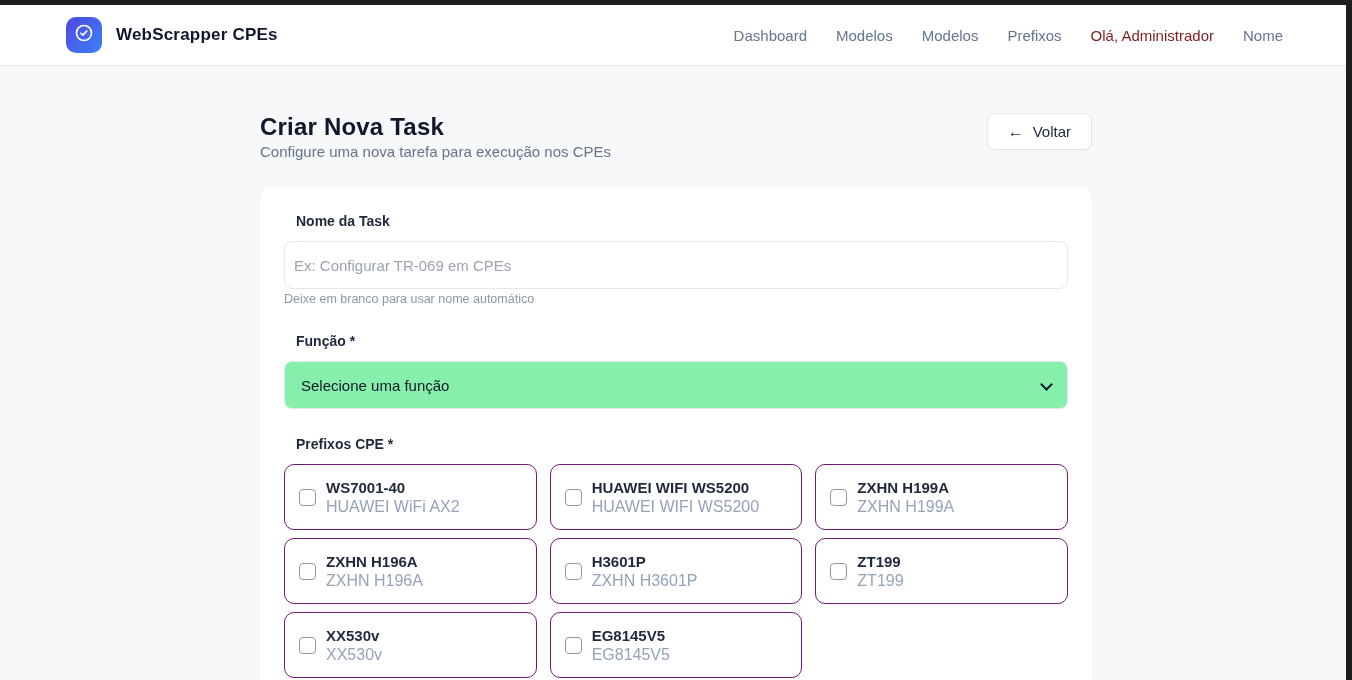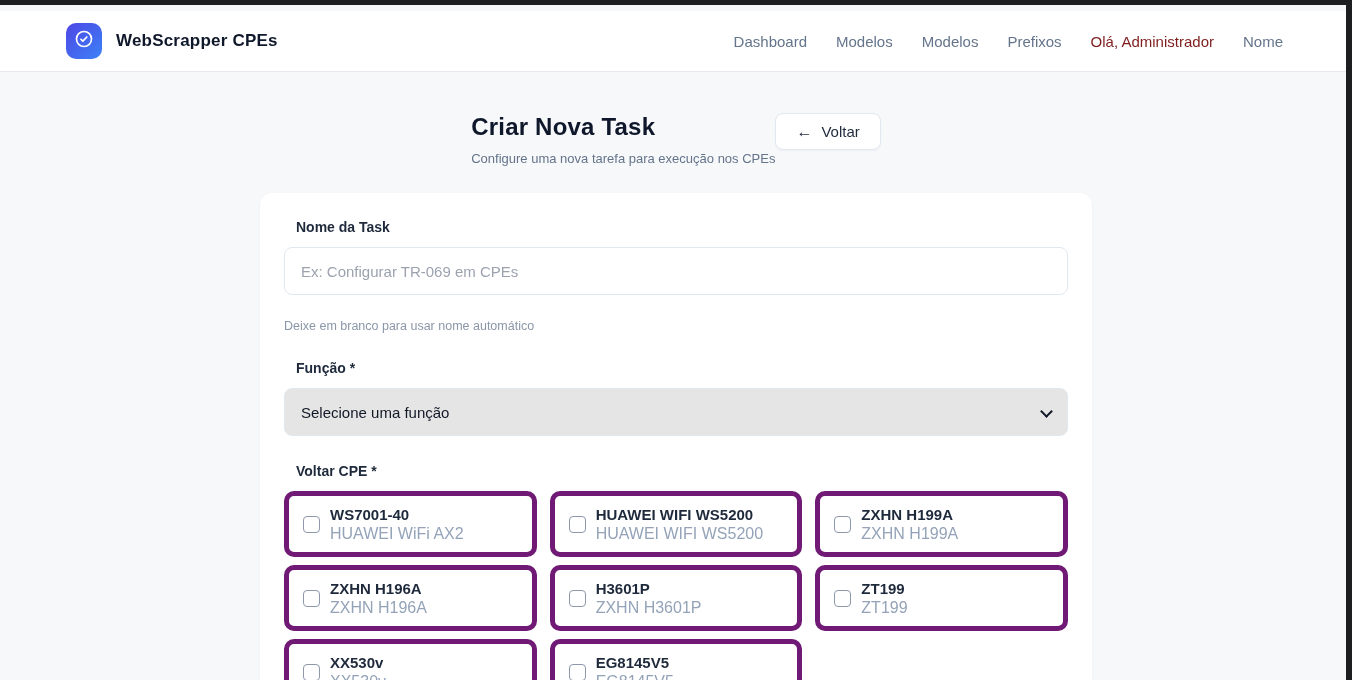--- a/index.html
+++ b/index.html
@@ -9,83 +9,83 @@
     background:#f7f8fa;
     color:#1e293b;
     position:relative;
   }
   
   .frame-top { position:absolute; top:0; left:0; width:1352px; height:5px; background:#1d1e20; z-index:50; }
   .frame-right { position:absolute; top:0; right:0; width:6px; height:680px; background:#1d1e20; z-index:50; }
 
   
   .navbar {
-    position:absolute; top:11px; left:0; width:1346px; height:61px;
+    position:absolute; top:5px; left:0; width:1346px; height:61px;
     background:#ffffff; border-bottom:1px solid #e7e9ee;
     display:flex; align-items:center; justify-content:space-between;
     padding:0 63px 0 66px;
   }
   .brand { display:flex; align-items:center; gap:14px; }
   .brand-logo {
     width:36px; height:36px; border-radius:10px;
     background:linear-gradient(135deg,#4f46e5,#3b82f6);
     display:flex; align-items:center; justify-content:center;
   }
   .brand-title { font-size:17px; font-weight:700; color:#0f172a; letter-spacing:.2px; }
   .nav-right { display:flex; gap:29px; }
   .nav-link { font-size:15px; color:#64748b; cursor:pointer; text-decoration:none; }
   .nav-greeting { font-size:15px; color:#7f1d1d; }
   .nav-logout { font-size:15px; color:#64748b; cursor:pointer; }
 
   
   .main { width:832px; margin:0 auto; padding-top:113px; }
-  .page-header { display:flex; align-items:flex-start; justify-content:center; }
+  .page-header { display:flex; align-items:flex-start; justify-content:space-between; }
   .page-title { font-size:24px; font-weight:700; color:#0f172a; letter-spacing:.2px; }
-  .page-subtitle { font-size:13px; color:#64748b; margin-top:10px; }
+  .page-subtitle { font-size:15px; color:#64748b; margin-top:2px; }
   .back-button {
     display:flex; align-items:center; gap:9px;
     background:#ffffff; border:1px solid #e2e8f0; border-radius:8px;
     padding:9px 20px; font-size:15px; color:#1e293b; cursor:pointer;
     font-family:"Liberation Sans", sans-serif;
     box-shadow:0 1px 2px rgba(15,23,42,.04);
   }
   .back-arrow { font-size:16px; line-height:1; }
 
   
   .form-card {
     background:#ffffff; border-radius:12px; margin-top:27px;
     padding:26px 24px 24px 24px;
     box-shadow:0 1px 3px rgba(15,23,42,.05);
   }
   .field-label { display:block; font-size:14px; font-weight:700; color:#1e293b; margin-bottom:12px;padding-left:12px; }
   .text-input {
     width:100%; height:48px; border:1px solid #e2e8f0; border-radius:8px;
-    padding:0 16px; font-size:15px; color:#1e293b; background:#fff;
+    padding:0 9px; font-size:15px; color:#1e293b; background:#fff;
     font-family:"Liberation Sans", sans-serif; outline:none;
   }
   .text-input::placeholder { color:#9ca3af; }
-  .helper-text { font-size:12.5px; color:#8b97a8; margin-top:24px; }
+  .helper-text { font-size:12.5px; color:#8b97a8; margin-top:3px; }
   .form-group { margin-bottom:27px; }
   .select-wrap { position:relative; }
   .select-input {
     width:100%; height:48px; border:1px solid #e2e8f0; border-radius:8px;
-    padding:0 36px 0 16px; font-size:15px; color:#111827; background:#e5e5e5;
+    padding:0 36px 0 16px; font-size:15px; color:#111827; background:#86efac;
     font-family:"Liberation Sans", sans-serif; outline:none;
     appearance:none; -webkit-appearance:none; cursor:pointer;
   }
   .select-chevron {
     position:absolute; right:17px; top:19px; width:9px; height:9px;
     border-left:2px solid #111827; border-bottom:2px solid #111827;
     transform:rotate(-45deg); pointer-events:none;
   }
 
   
   .models-grid { display:grid; grid-template-columns:repeat(3,1fr); gap:8px 13px; }
   .model-card {
-    border:5px solid #701a75; border-radius:10px; background:#fff;
+    border:1px solid #701a75; border-radius:10px; background:#fff;
     height:66px; display:flex; align-items:center; gap:10px;
     padding:0 14px; cursor:pointer;
   }
   .model-checkbox {
     appearance:none; -webkit-appearance:none;
     width:17px; height:17px; border:1.5px solid #8d99ab; border-radius:4px;
     background:#fff; flex-shrink:0; margin:0; cursor:pointer;
   }
   .model-text { display:flex; flex-direction:column; gap:2px; }
   .model-name { font-size:15px; font-weight:700; color:#1e293b; }
@@ -143,21 +143,21 @@
       <label class="field-label">Função *</label>
       <div class="select-wrap">
         <select class="select-input">
           <option>Selecione uma função</option>
         </select>
         <span class="select-chevron"></span>
       </div>
     </div>
 
     <div>
-      <label class="field-label">Voltar CPE *</label>
+      <label class="field-label">Prefixos CPE *</label>
       <div class="models-grid">
 
         <div class="model-card">
           <input type="checkbox" class="model-checkbox" style="">
           <div class="model-text">
             <span class="model-name">WS7001-40</span>
             <span class="model-subtitle">HUAWEI WiFi AX2</span>
           </div>
         </div>
 

